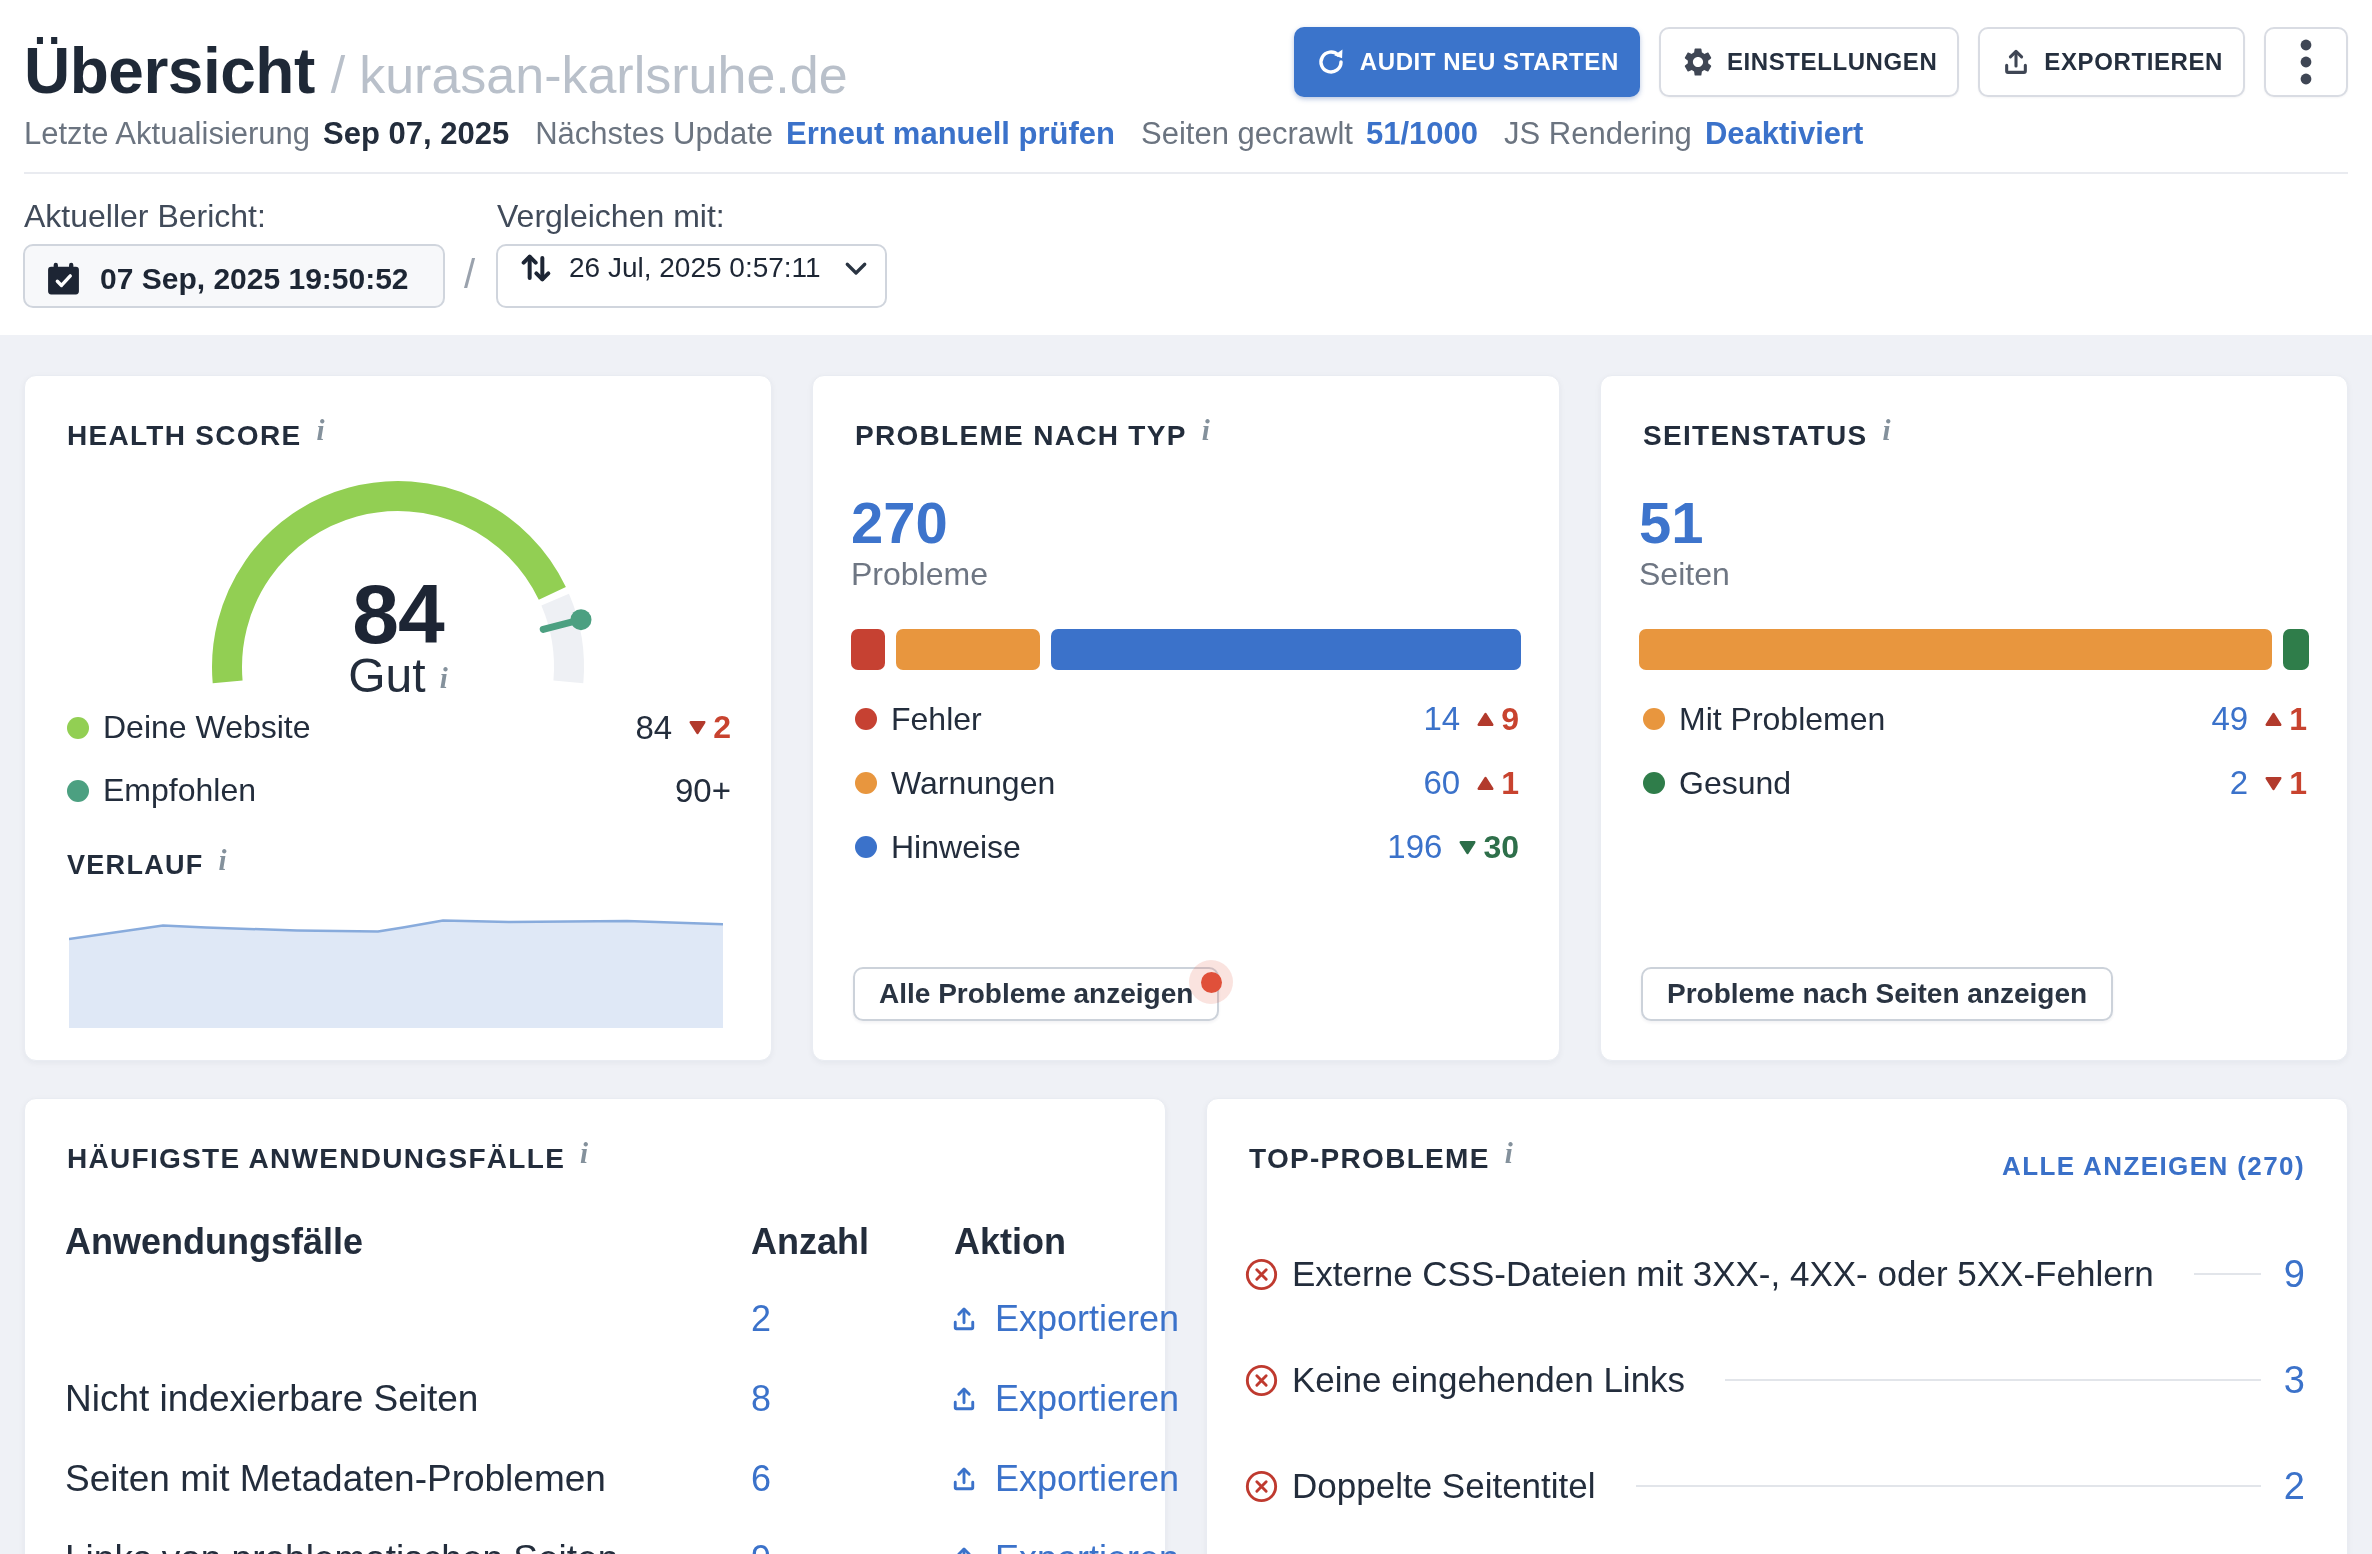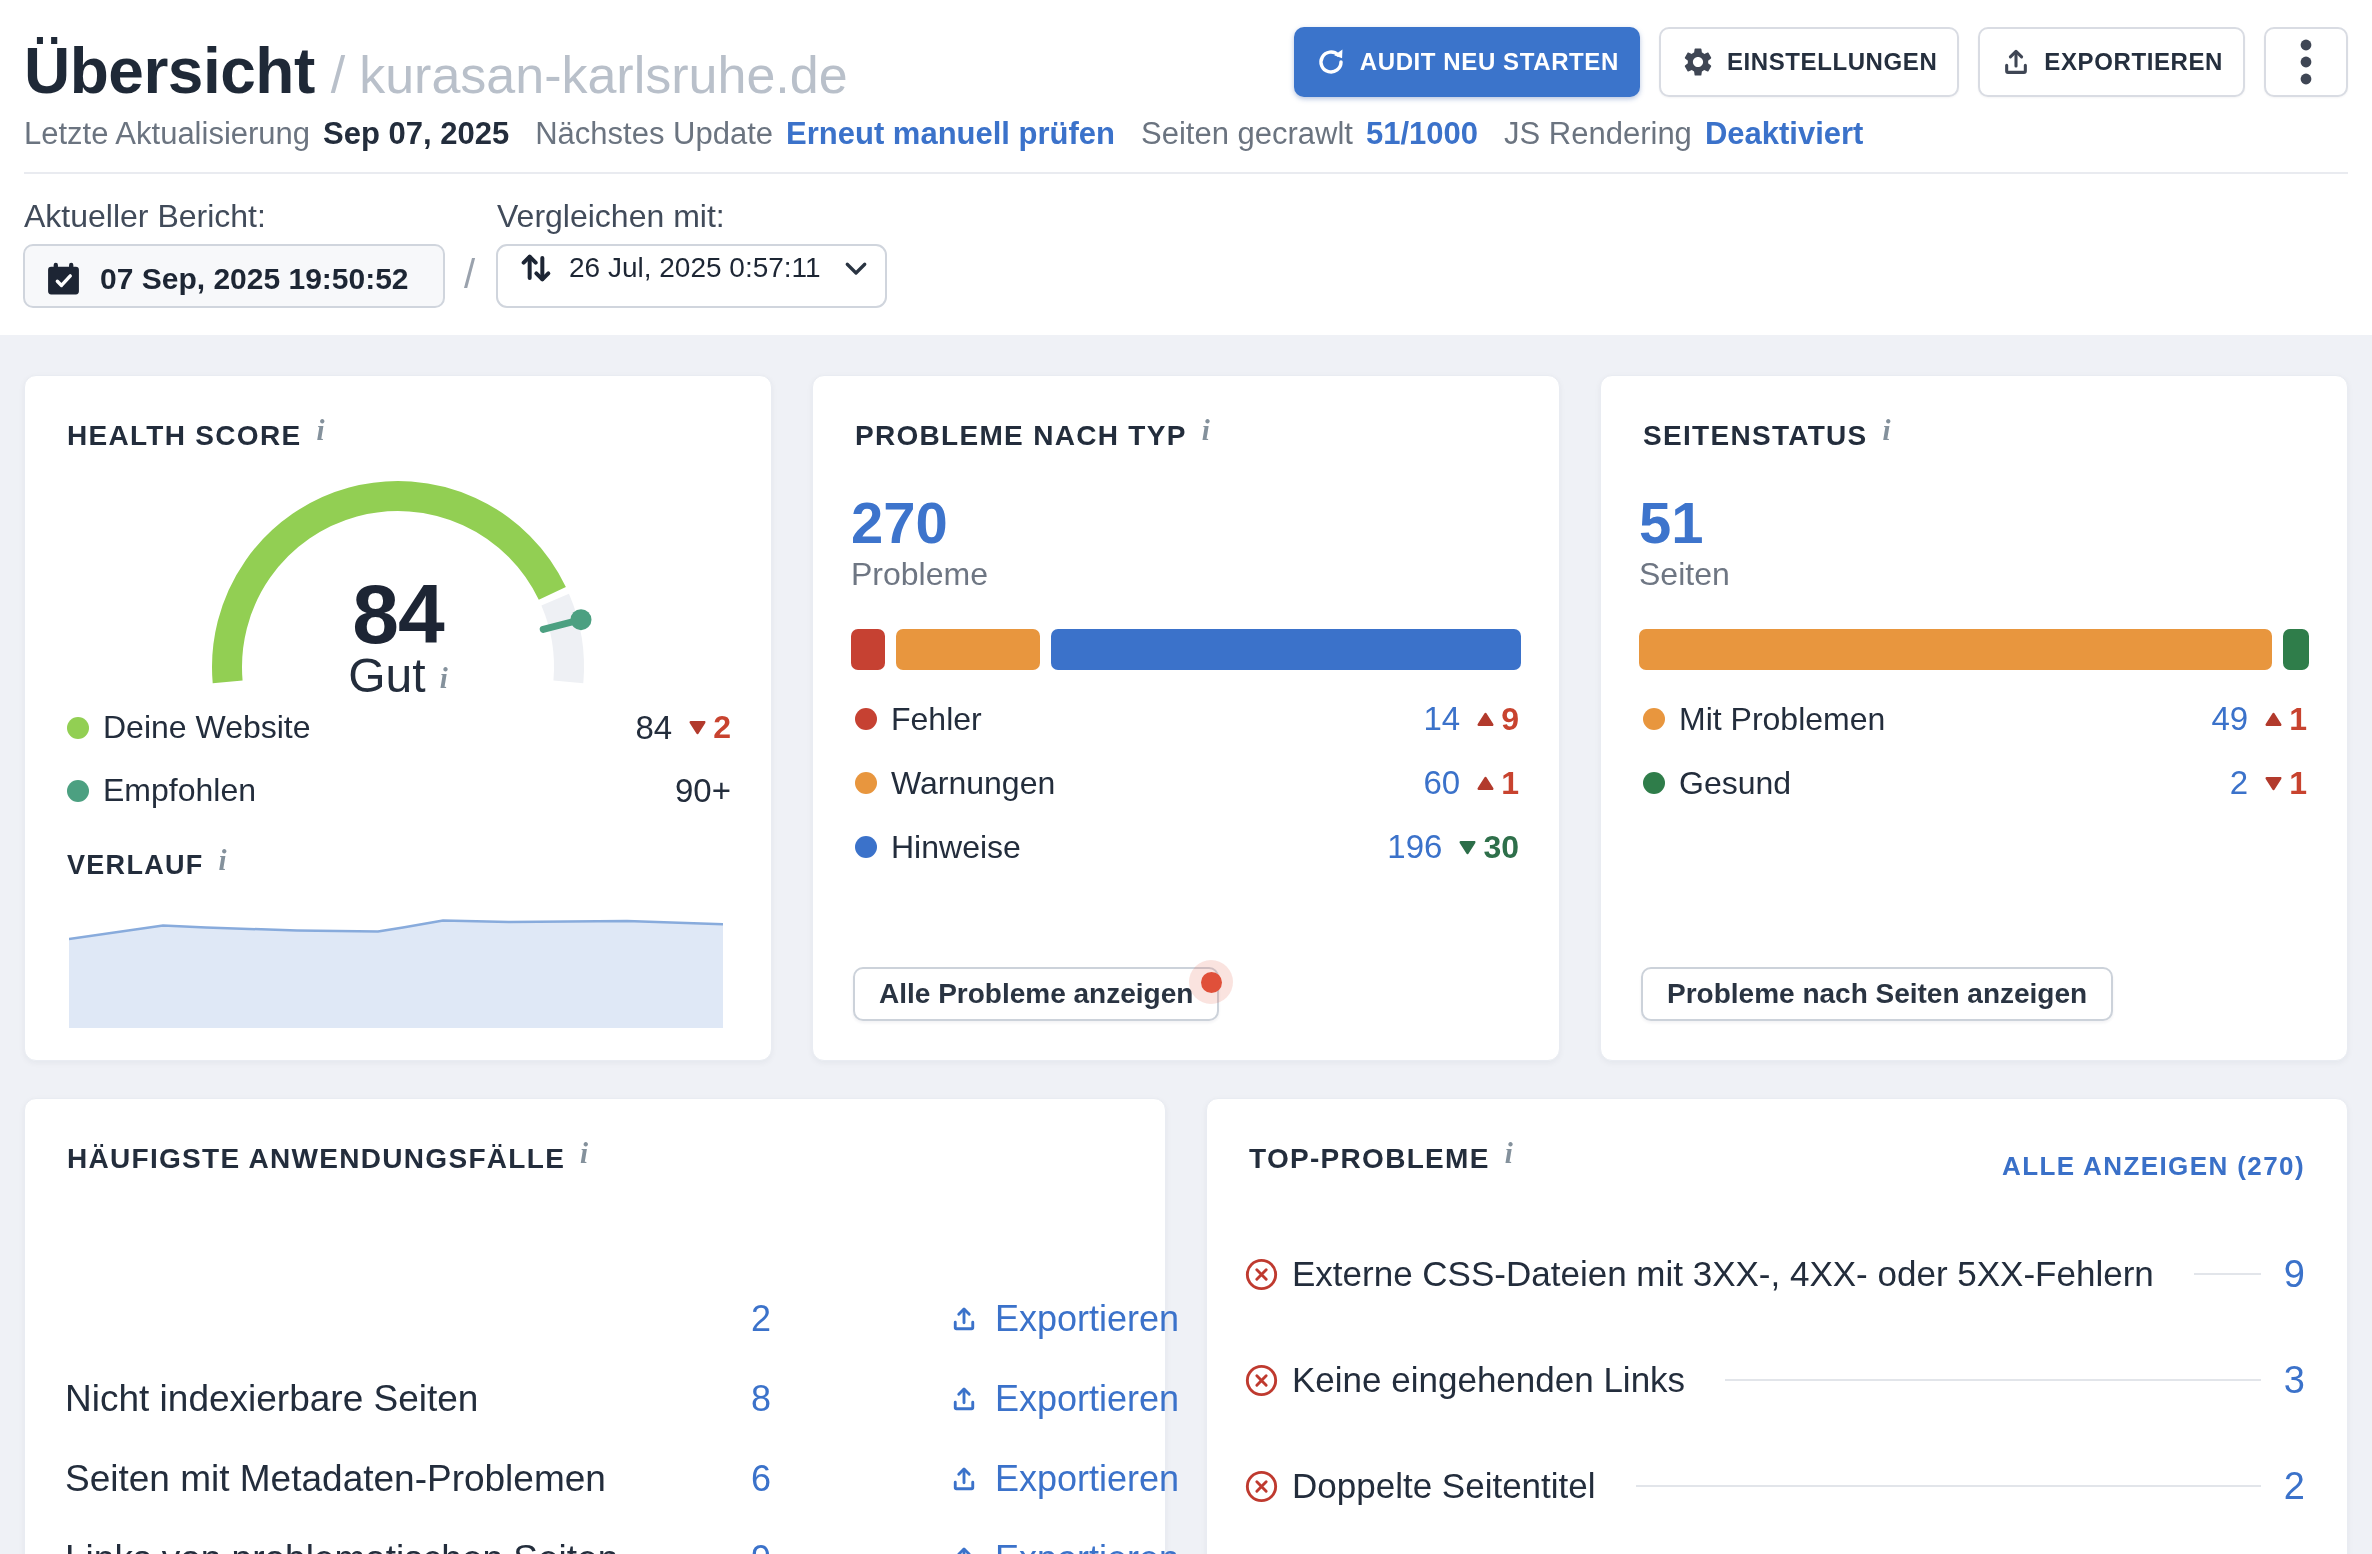--- a/index.html
+++ b/index.html
@@ -30,21 +30,21 @@
   .meta .m-link { color:#3b72ca; font-weight:600; }
 
   .hdr-divider { position:absolute; left:24px; right:24px; top:172px; height:2px; background:#e9ebf0; }
 
   .picker-label { position:absolute; top:198px; font-size:32px; font-weight:500; color:#414b5a; }
   #lbl-current { left:24px; }
   #lbl-compare { left:497px; }
   .picker-box { position:absolute; top:244px; height:64px; border:2px solid #d0d5dd; border-radius:10px;
                 display:flex; align-items:center; color:#1d2634; white-space:nowrap; overflow:hidden; }
   .box-current { left:23px; width:422px; background:#f7f8fa; padding:6px 14px 0 20px; gap:18px; font-weight:700; font-size:30px; }
-  .box-compare { left:496px; width:391px; background:#ffffff; padding:0 14px 16px 18px; gap:13px; font-weight:400; font-size:28px; cursor:pointer;border-radius:11px; }
+  .box-compare { left:496px; width:391px; background:#ffffff; padding:0 14px 16px 18px; gap:13px; font-weight:400; font-size:28px; cursor:pointer; }
   .box-compare .chev { margin-left:auto; }
   .picker-slash { position:absolute; left:464px; top:252px; font-size:40px; color:#9aa2ad; }
 
   
   .content { position:absolute; left:0; top:335px; width:100%; height:1501px; background:#eff1f6; }
   .card { position:absolute; background:#ffffff; border:1px solid #e9ecf2; border-radius:12px;
           box-shadow:0 2px 6px rgba(25,35,61,.05); }
   #card-health  { left:24px;   top:40px;  width:748px;  height:686px; }
   #card-issues  { left:812px;  top:40px;  width:748px;  height:686px; }
   #card-status  { left:1600px; top:40px;  width:748px;  height:686px; }
@@ -359,20 +359,25 @@
       <div class="card-btn">
         <span>Probleme nach Seiten anzeigen</span>
       </div>
     </div>
 
     <div class="card" id="card-usecases">
       <div class="card-title">
         <span>HÄUFIGSTE ANWENDUNGSFÄLLE</span>
           <span class="info"></span>
       </div>
+      <div class="uc-header">
+        <span class="col-label">Anwendungsfälle</span>
+        <span class="col-count">Anzahl</span>
+        <span class="col-action">Aktion</span>
+      </div>
       <div class="uc-rows" id="usecase-rows">
           <div class="uc-row">
             <span class="uc-count">2</span>
             <span class="uc-export">
               <svg width="30" height="30" viewBox="0 0 24 24" fill="none" stroke="#3b72ca" stroke-width="2.3" stroke-linecap="round" stroke-linejoin="round">
                 <path d="M12 15 V4.5"></path>
                 <path d="M7.8 8.2 L12 4 l4.2 4.2"></path>
                 <path d="M5 14.5 v4.3 a1 1 0 0 0 1 1 h12 a1 1 0 0 0 1-1 V14.5"></path>
               </svg>
               <span>Exportieren</span>

